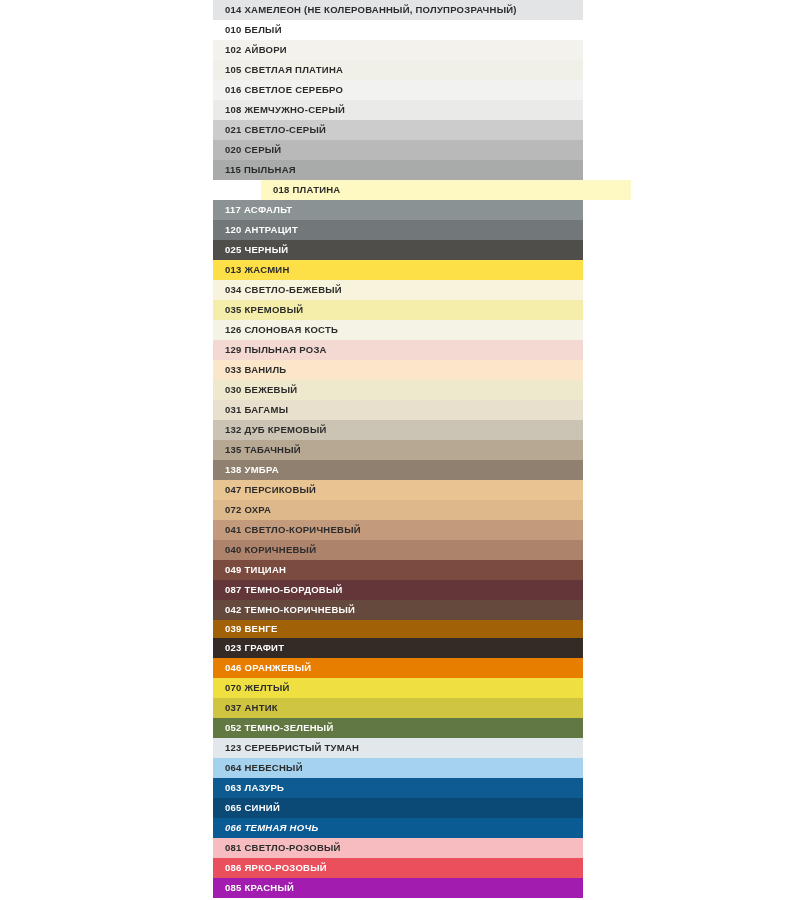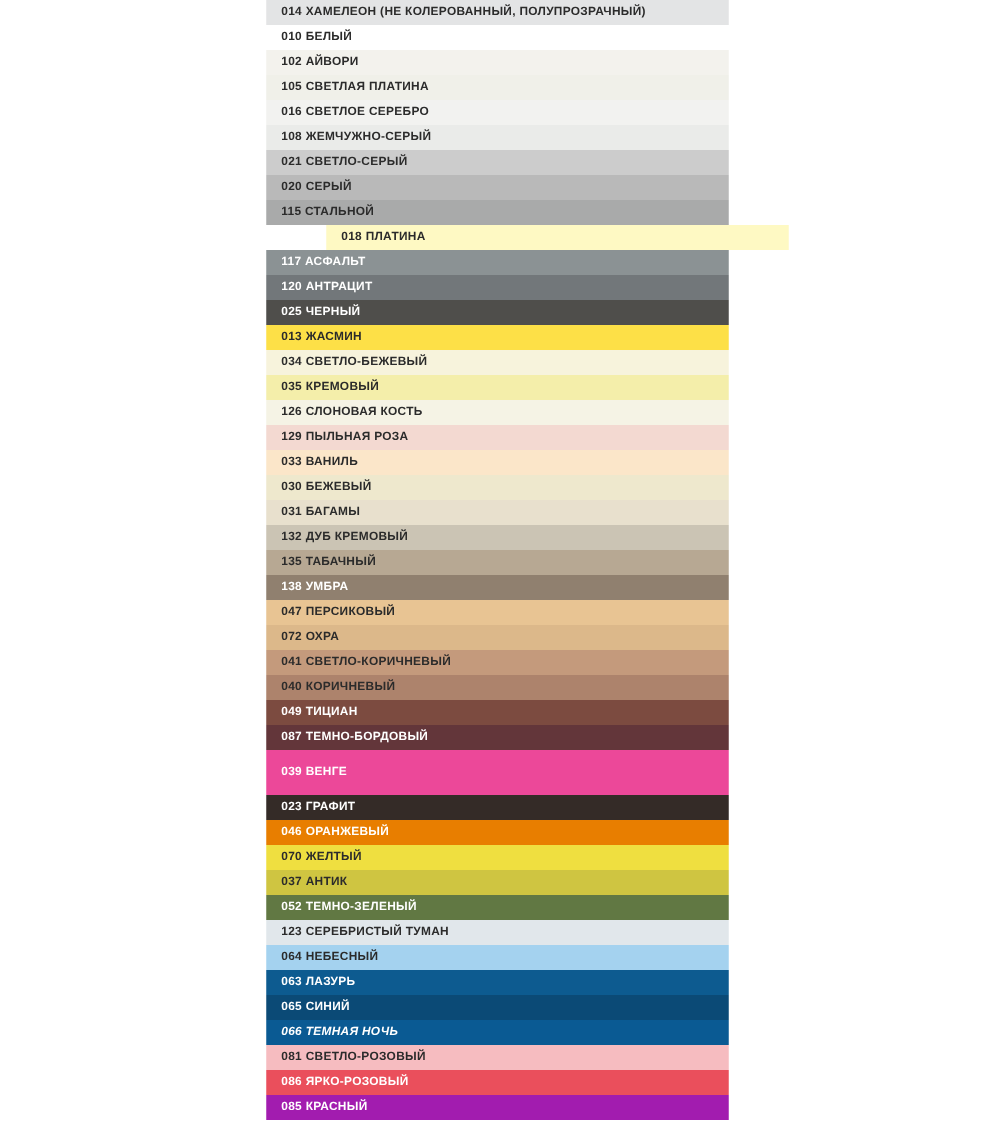--- a/index.html
+++ b/index.html
@@ -71,21 +71,21 @@
     <div class="swatch-row" style="background: rgb(234, 235, 233); height: 20px;">
       <span class="swatch-label" style="color: rgb(43, 43, 43);"><span class="swatch-code">108</span> <span class="swatch-name">ЖЕМЧУЖНО-СЕРЫЙ</span></span>
     </div>
     <div class="swatch-row" style="background: rgb(204, 204, 204); height: 20px;">
       <span class="swatch-label" style="color: rgb(43, 43, 43);"><span class="swatch-code">021</span> <span class="swatch-name">СВЕТЛО-СЕРЫЙ</span></span>
     </div>
     <div class="swatch-row" style="background: rgb(185, 185, 185); height: 20px;">
       <span class="swatch-label" style="color: rgb(43, 43, 43);"><span class="swatch-code">020</span> <span class="swatch-name">СЕРЫЙ</span></span>
     </div>
     <div class="swatch-row" style="background: rgb(169, 170, 170); height: 20px;">
-      <span class="swatch-label" style="color: rgb(43, 43, 43);"><span class="swatch-code">115</span> <span class="swatch-name">СТАЛЬНОЙ</span></span>
+      <span class="swatch-label" style="color: rgb(43, 43, 43);"><span class="swatch-code">115</span> <span class="swatch-name">ПЫЛЬНАЯ</span></span>
     </div>
     <div class="swatch-row" style="background: #fef9c3; height: 20px; margin-left: 48px;">
       <span class="swatch-label" style="color: rgb(43, 43, 43);"><span class="swatch-code">018</span> <span class="swatch-name">ПЛАТИНА</span></span>
     </div>
     <div class="swatch-row" style="background: rgb(139, 146, 148); height: 20px;">
       <span class="swatch-label" style="color: rgb(255, 255, 255);"><span class="swatch-code">117</span> <span class="swatch-name">АСФАЛЬТ</span></span>
     </div>
     <div class="swatch-row" style="background: rgb(114, 119, 122); height: 20px;">
       <span class="swatch-label" style="color: rgb(255, 255, 255);"><span class="swatch-code">120</span> <span class="swatch-name">АНТРАЦИТ</span></span>
     </div>
@@ -136,21 +136,24 @@
     </div>
     <div class="swatch-row" style="background: rgb(173, 131, 108); height: 20px;">
       <span class="swatch-label" style="color: rgb(43, 43, 43);"><span class="swatch-code">040</span> <span class="swatch-name">КОРИЧНЕВЫЙ</span></span>
     </div>
     <div class="swatch-row" style="background: rgb(124, 75, 64); height: 20px;">
       <span class="swatch-label" style="color: rgb(255, 255, 255);"><span class="swatch-code">049</span> <span class="swatch-name">ТИЦИАН</span></span>
     </div>
     <div class="swatch-row" style="background: rgb(99, 54, 58); height: 20px;">
       <span class="swatch-label" style="color: rgb(255, 255, 255);"><span class="swatch-code">087</span> <span class="swatch-name">ТЕМНО-БОРДОВЫЙ</span></span>
     </div>
-    <div class="swatch-row" style="background: #ec4899; height: 36px;">
+    <div class="swatch-row" style="background: rgb(100, 73, 60); height: 20px;">
+      <span class="swatch-label" style="color: rgb(255, 255, 255);"><span class="swatch-code">042</span> <span class="swatch-name">ТЕМНО-КОРИЧНЕВЫЙ</span></span>
+    </div>
+    <div class="swatch-row" style="background: #a16207; height: 18px;">
       <span class="swatch-label" style="color: rgb(255, 255, 255);"><span class="swatch-code">039</span> <span class="swatch-name">ВЕНГЕ</span></span>
     </div>
     <div class="swatch-row" style="background: rgb(52, 43, 39); height: 20px;">
       <span class="swatch-label" style="color: rgb(255, 255, 255);"><span class="swatch-code">023</span> <span class="swatch-name">ГРАФИТ</span></span>
     </div>
     <div class="swatch-row" style="background: rgb(232, 126, 0); height: 20px;">
       <span class="swatch-label" style="color: rgb(255, 255, 255);"><span class="swatch-code">046</span> <span class="swatch-name">ОРАНЖЕВЫЙ</span></span>
     </div>
     <div class="swatch-row" style="background: rgb(239, 223, 64); height: 20px;">
       <span class="swatch-label" style="color: rgb(43, 43, 43);"><span class="swatch-code">070</span> <span class="swatch-name">ЖЕЛТЫЙ</span></span>

